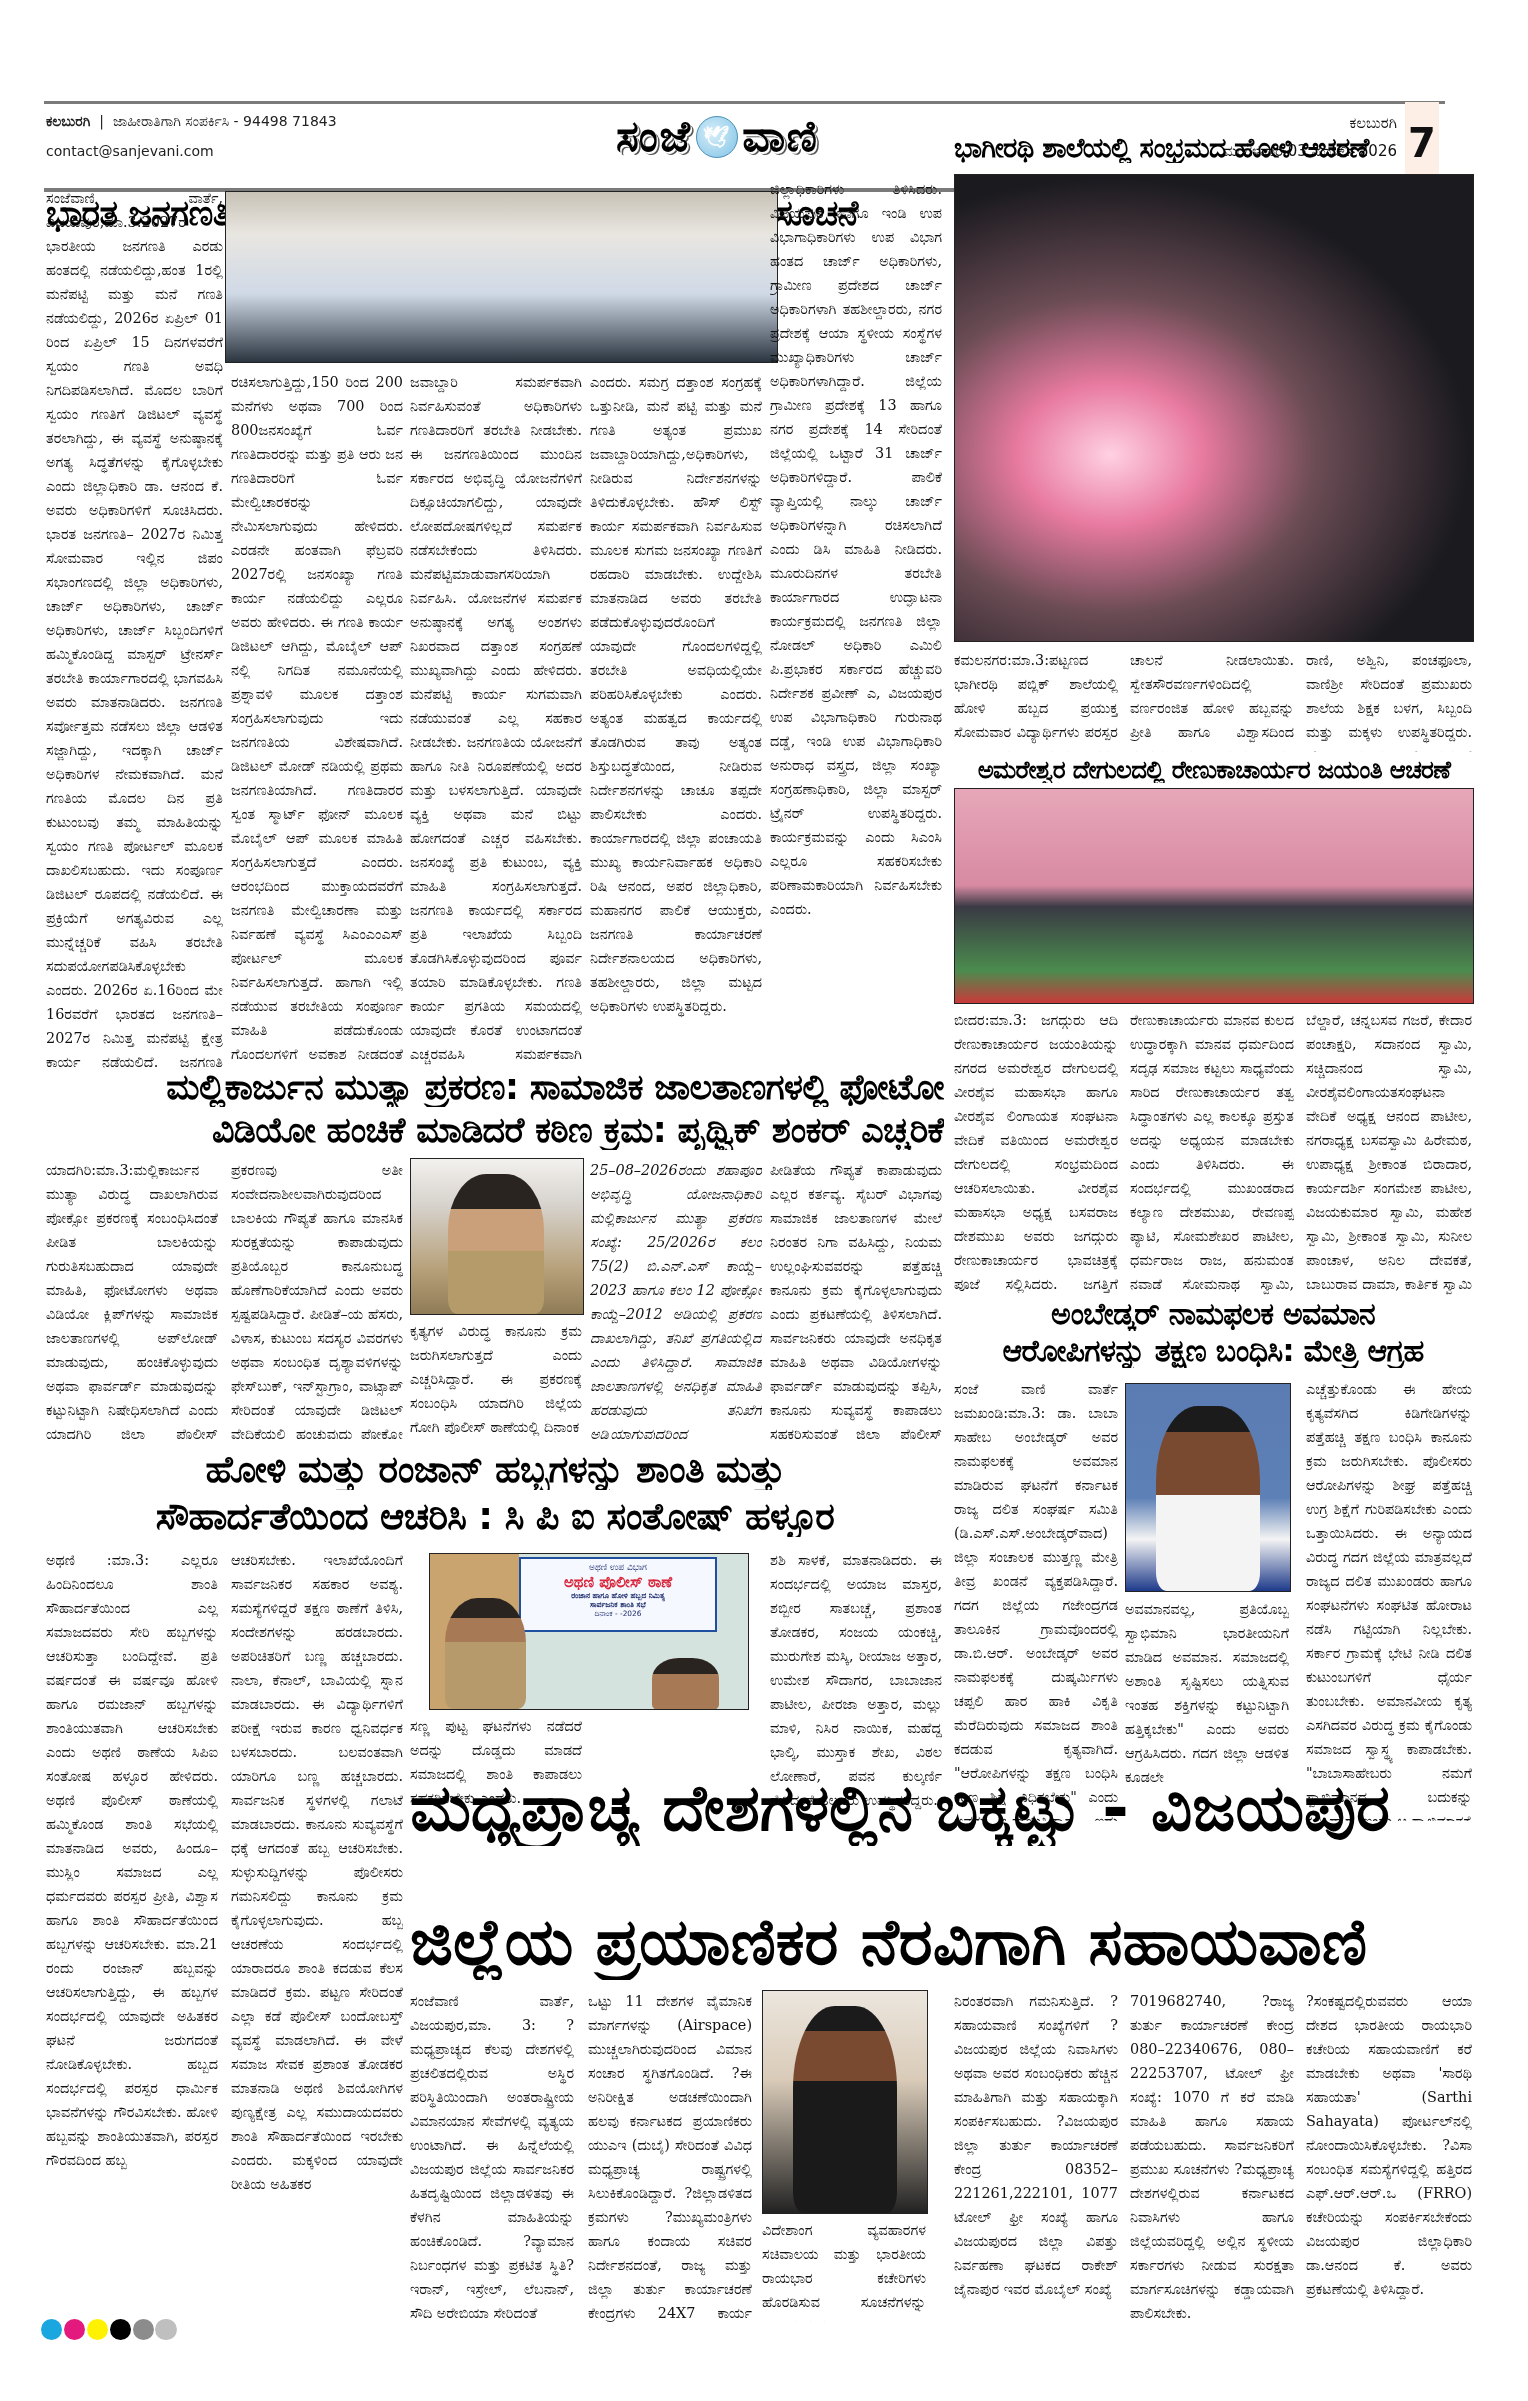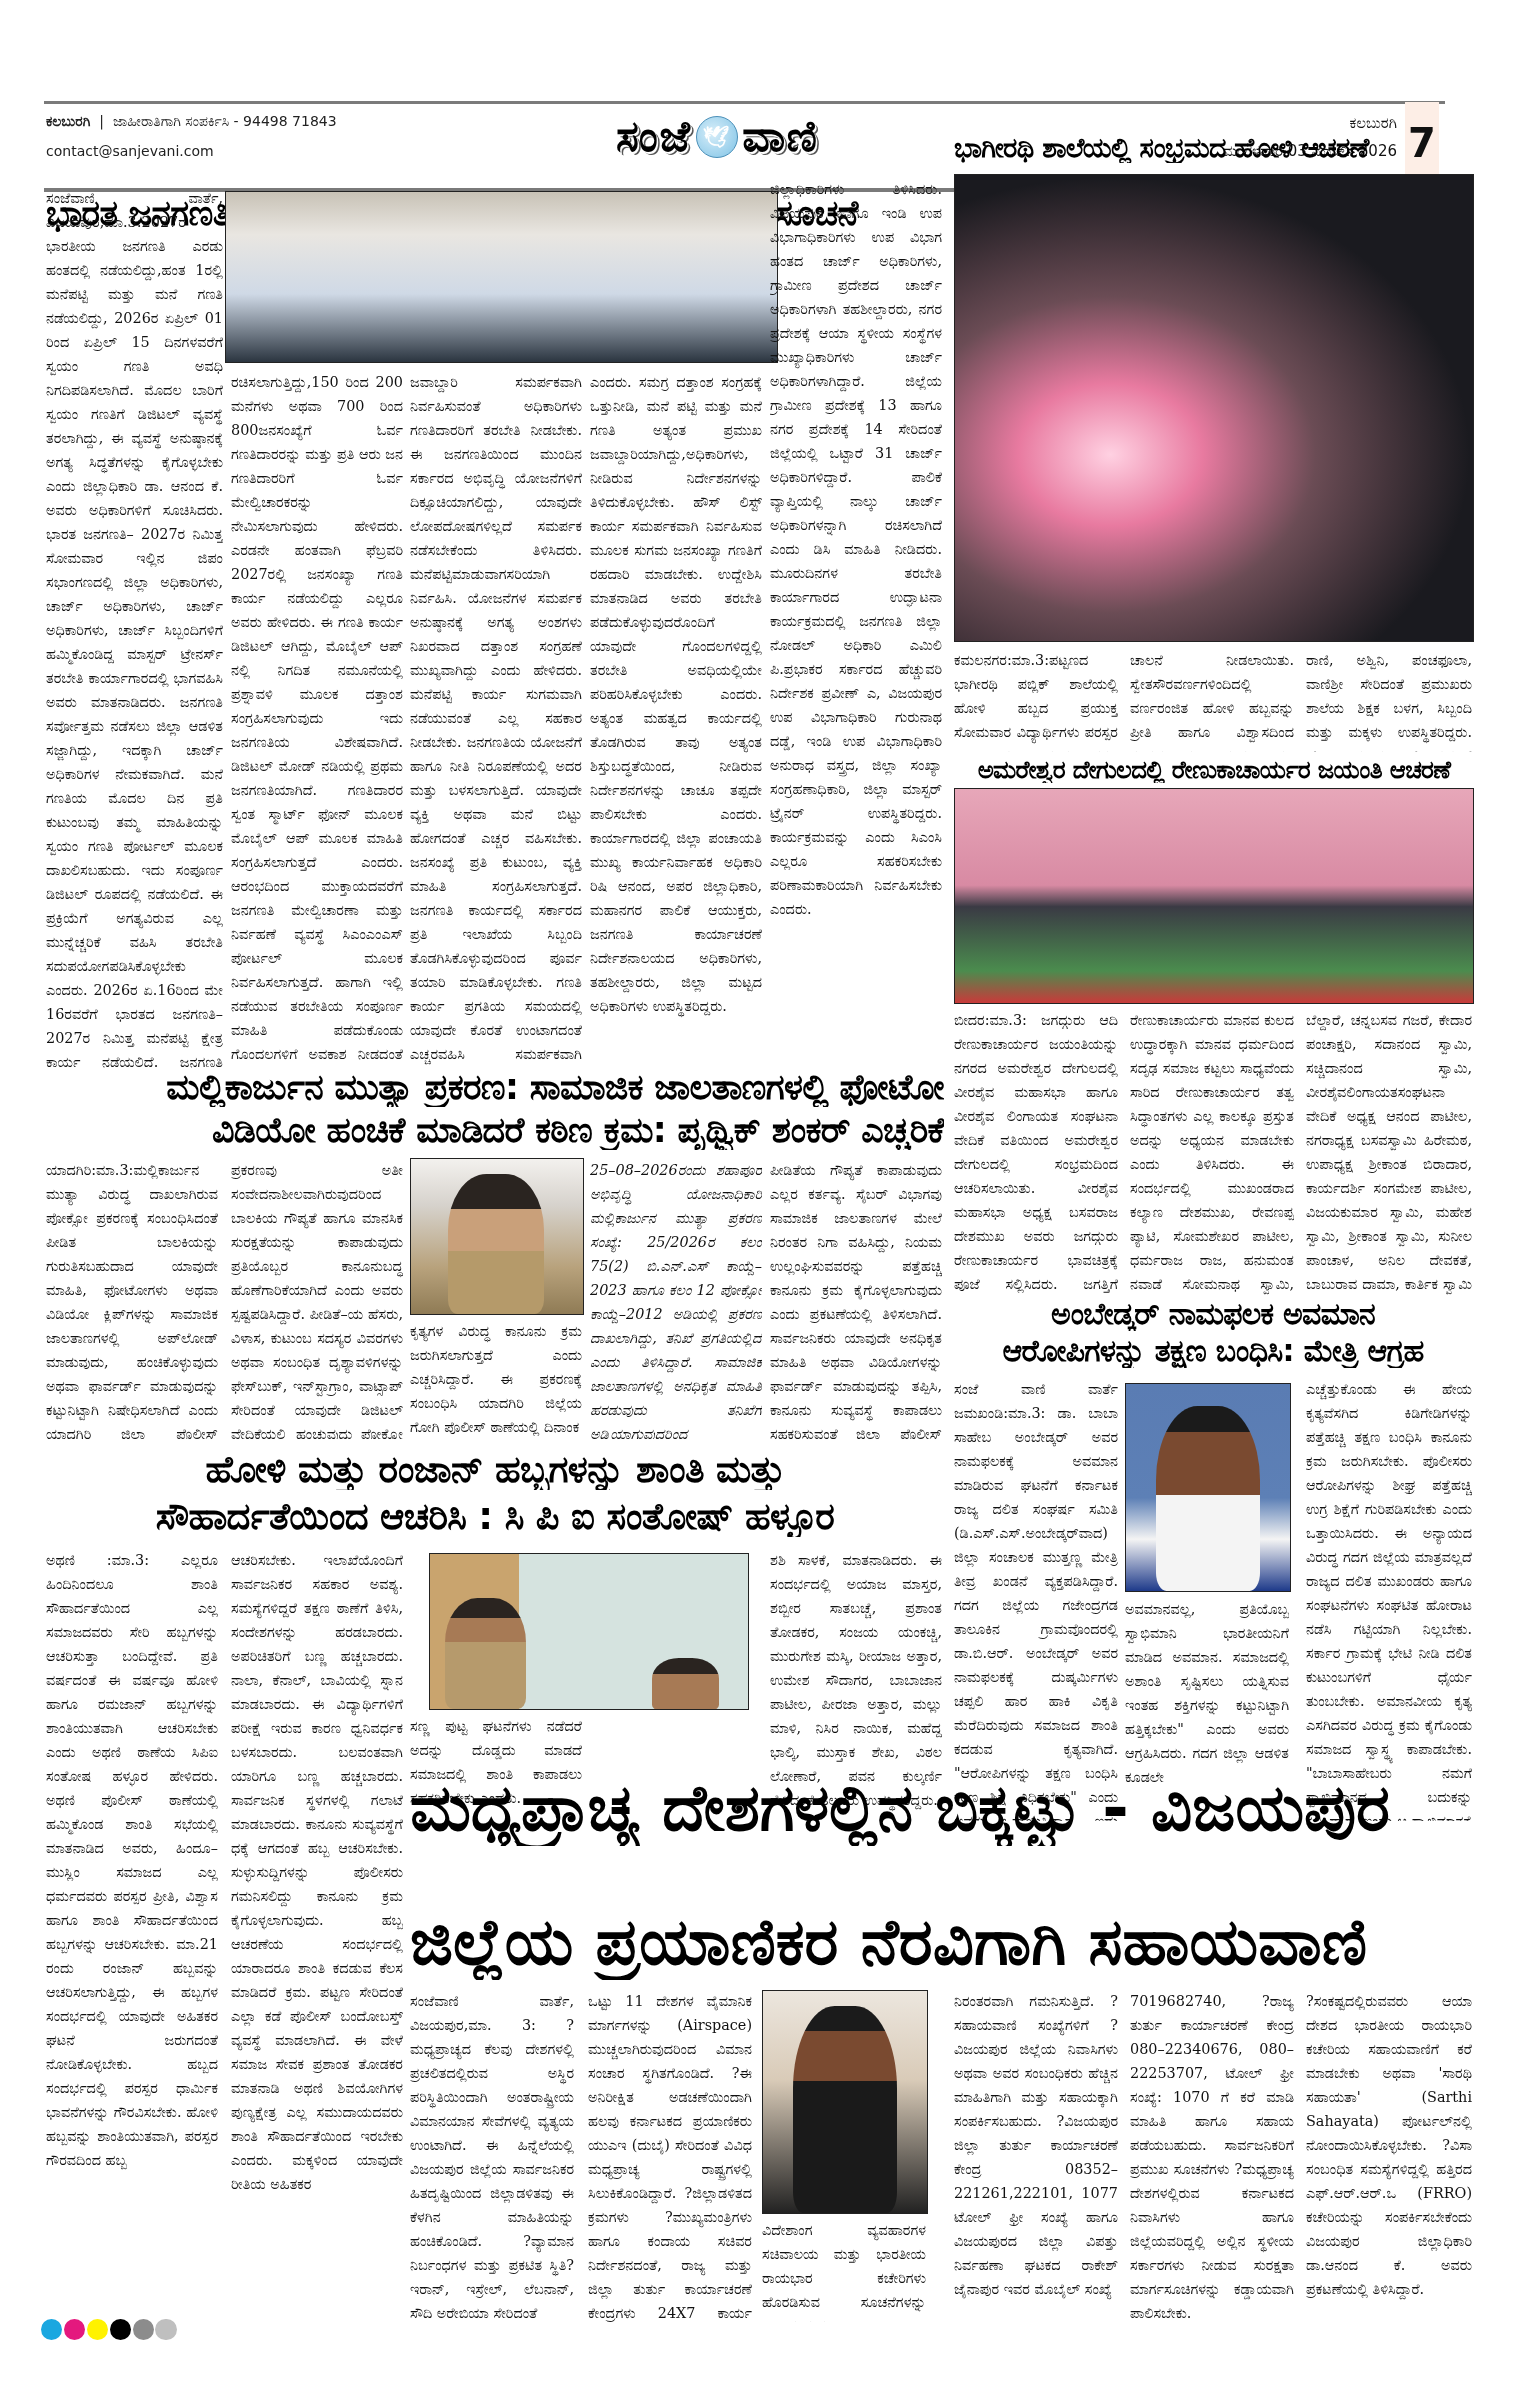--- a/index.html
+++ b/index.html
@@ -104,20 +104,27 @@
   <div class="figure" style="left:30px; top:22px; width:104px; height:185px; background:linear-gradient(180deg,#1b1b1b 0%,#1b1b1b 14%,#7a4a30 14%,#7a4a30 48%,#f4f4f4 48%);"></div>
 </div>
 <div class="col" style="left:1125px; top:1597px; width:164px; height:222px;">ಅವಮಾನವಲ್ಲ, ಪ್ರತಿಯೊಬ್ಬ ಸ್ವಾಭಿಮಾನಿ ಭಾರತೀಯನಿಗೆ ಮಾಡಿದ ಅವಮಾನ. ಸಮಾಜದಲ್ಲಿ ಅಶಾಂತಿ ಸೃಷ್ಟಿಸಲು ಯತ್ನಿಸುವ ಇಂತಹ ಶಕ್ತಿಗಳನ್ನು ಕಟ್ಟುನಿಟ್ಟಾಗಿ ಹತ್ತಿಕ್ಕಬೇಕು" ಎಂದು ಅವರು ಆಗ್ರಹಿಸಿದರು. ಗದಗ ಜಿಲ್ಲಾ ಆಡಳಿತ ಕೂಡಲೇ</div>
 <div class="col" style="left:1306px; top:1377px; width:166px; height:444px;">ಎಚ್ಚೆತ್ತುಕೊಂಡು ಈ ಹೇಯ ಕೃತ್ಯವೆಸಗಿದ ಕಿಡಿಗೇಡಿಗಳನ್ನು ಪತ್ತೆಹಚ್ಚಿ ತಕ್ಷಣ ಬಂಧಿಸಿ ಕಾನೂನು ಕ್ರಮ ಜರುಗಿಸಬೇಕು. ಪೊಲೀಸರು ಆರೋಪಿಗಳನ್ನು ಶೀಘ್ರ ಪತ್ತೆಹಚ್ಚಿ ಉಗ್ರ ಶಿಕ್ಷೆಗೆ ಗುರಿಪಡಿಸಬೇಕು ಎಂದು ಒತ್ತಾಯಿಸಿದರು. ಈ ಅನ್ಯಾಯದ ವಿರುದ್ಧ ಗದಗ ಜಿಲ್ಲೆಯ ಮಾತ್ರವಲ್ಲದೆ ರಾಜ್ಯದ ದಲಿತ ಮುಖಂಡರು ಹಾಗೂ ಸಂಘಟನೆಗಳು ಸಂಘಟಿತ ಹೋರಾಟ ನಡೆಸಿ ಗಟ್ಟಿಯಾಗಿ ನಿಲ್ಲಬೇಕು. ಸರ್ಕಾರ ಗ್ರಾಮಕ್ಕೆ ಭೇಟಿ ನೀಡಿ ದಲಿತ ಕುಟುಂಬಗಳಿಗೆ ಧೈರ್ಯ ತುಂಬಬೇಕು. ಅಮಾನವೀಯ ಕೃತ್ಯ ಎಸಗಿದವರ ವಿರುದ್ಧ ಕ್ರಮ ಕೈಗೊಂಡು ಸಮಾಜದ ಸ್ವಾಸ್ಥ್ಯ ಕಾಪಾಡಬೇಕು. "ಬಾಬಾಸಾಹೇಬರು ನಮಗೆ ಸ್ವಾಭಿಮಾನದ ಬದುಕನ್ನು ಕಲಿಸಿದ್ದಾರೆ. ಇಂದು ಆ ಸ್ವಾಭಿಮಾನಕ್ಕೆ ಧಕ್ಕೆ ಬಂದಿದೆ. ನಮಗೆ ನ್ಯಾಯ ಸಿಗುವವರೆಗೂ ನಮ್ಮ ಹೋರಾಟ ನಿಲ್ಲದು" ಎಂದು ಮುತ್ತಣ್ಣ ಮೇತ್ರಿ ಪತ್ರಿಕಾ ಪ್ರಕಟಣೆ ಮೂಲಕ ತಿಳಿಸಿದ್ದಾರೆ.</div>
 
 <div class="abs headline h-lg" style="left:46px; top:1449px; width:898px; text-align:center; font-size:37px;">ಹೋಳಿ ಮತ್ತು ರಂಜಾನ್ ಹಬ್ಬಗಳನ್ನು ಶಾಂತಿ ಮತ್ತು</div>
 <div class="abs headline h-lg" style="left:46px; top:1496px; width:898px; text-align:center; font-size:37px;">ಸೌಹಾರ್ದತೆಯಿಂದ ಆಚರಿಸಿ : ಸಿ ಪಿ ಐ ಸಂತೋಷ್ ಹಳ್ಳೂರ</div>
 <div class="col" style="left:46px; top:1548px; width:172px; height:769px;">ಅಥಣಿ :ಮಾ.3: ಎಲ್ಲರೂ ಹಿಂದಿನಿಂದಲೂ ಶಾಂತಿ ಸೌಹಾರ್ದತೆಯಿಂದ ಎಲ್ಲ ಸಮಾಜದವರು ಸೇರಿ ಹಬ್ಬಗಳನ್ನು ಆಚರಿಸುತ್ತಾ ಬಂದಿದ್ದೇವೆ. ಪ್ರತಿ ವರ್ಷದಂತೆ ಈ ವರ್ಷವೂ ಹೋಳಿ ಹಾಗೂ ರಮಜಾನ್ ಹಬ್ಬಗಳನ್ನು ಶಾಂತಿಯುತವಾಗಿ ಆಚರಿಸಬೇಕು ಎಂದು ಅಥಣಿ ಠಾಣೆಯ ಸಿಪಿಐ ಸಂತೋಷ ಹಳ್ಳೂರ ಹೇಳಿದರು. ಅಥಣಿ ಪೊಲೀಸ್ ಠಾಣೆಯಲ್ಲಿ ಹಮ್ಮಿಕೊಂಡ ಶಾಂತಿ ಸಭೆಯಲ್ಲಿ ಮಾತನಾಡಿದ ಅವರು, ಹಿಂದೂ–ಮುಸ್ಲಿಂ ಸಮಾಜದ ಎಲ್ಲ ಧರ್ಮದವರು ಪರಸ್ಪರ ಪ್ರೀತಿ, ವಿಶ್ವಾಸ ಹಾಗೂ ಶಾಂತಿ ಸೌಹಾರ್ದತೆಯಿಂದ ಹಬ್ಬಗಳನ್ನು ಆಚರಿಸಬೇಕು. ಮಾ.21 ರಂದು ರಂಜಾನ್ ಹಬ್ಬವನ್ನು ಆಚರಿಸಲಾಗುತ್ತಿದ್ದು, ಈ ಹಬ್ಬಗಳ ಸಂದರ್ಭದಲ್ಲಿ ಯಾವುದೇ ಅಹಿತಕರ ಘಟನೆ ಜರುಗದಂತೆ ನೋಡಿಕೊಳ್ಳಬೇಕು. ಹಬ್ಬದ ಸಂದರ್ಭದಲ್ಲಿ ಪರಸ್ಪರ ಧಾರ್ಮಿಕ ಭಾವನೆಗಳನ್ನು ಗೌರವಿಸಬೇಕು. ಹೋಳಿ ಹಬ್ಬವನ್ನು ಶಾಂತಿಯುತವಾಗಿ, ಪರಸ್ಪರ ಗೌರವದಿಂದ ಹಬ್ಬ</div>
 <div class="col" style="left:231px; top:1548px; width:172px; height:769px;">ಆಚರಿಸಬೇಕು. ಇಲಾಖೆಯೊಂದಿಗೆ ಸಾರ್ವಜನಿಕರ ಸಹಕಾರ ಅವಶ್ಯ. ಸಮಸ್ಯೆಗಳಿದ್ದರೆ ತಕ್ಷಣ ಠಾಣೆಗೆ ತಿಳಿಸಿ, ಸಂದೇಶಗಳನ್ನು ಹರಡಬಾರದು. ಅಪರಿಚಿತರಿಗೆ ಬಣ್ಣ ಹಚ್ಚಬಾರದು. ನಾಲಾ, ಕೆನಾಲ್, ಬಾವಿಯಲ್ಲಿ ಸ್ನಾನ ಮಾಡಬಾರದು. ಈ ವಿದ್ಯಾರ್ಥಿಗಳಿಗೆ ಪರೀಕ್ಷೆ ಇರುವ ಕಾರಣ ಧ್ವನಿವರ್ಧಕ ಬಳಸಬಾರದು. ಬಲವಂತವಾಗಿ ಯಾರಿಗೂ ಬಣ್ಣ ಹಚ್ಚಬಾರದು. ಸಾರ್ವಜನಿಕ ಸ್ಥಳಗಳಲ್ಲಿ ಗಲಾಟೆ ಮಾಡಬಾರದು. ಕಾನೂನು ಸುವ್ಯವಸ್ಥೆಗೆ ಧಕ್ಕೆ ಆಗದಂತೆ ಹಬ್ಬ ಆಚರಿಸಬೇಕು. ಸುಳ್ಳುಸುದ್ದಿಗಳನ್ನು ಪೊಲೀಸರು ಗಮನಿಸಲಿದ್ದು ಕಾನೂನು ಕ್ರಮ ಕೈಗೊಳ್ಳಲಾಗುವುದು. ಹಬ್ಬ ಆಚರಣೆಯ ಸಂದರ್ಭದಲ್ಲಿ ಯಾರಾದರೂ ಶಾಂತಿ ಕದಡುವ ಕೆಲಸ ಮಾಡಿದರೆ ಕ್ರಮ. ಪಟ್ಟಣ ಸೇರಿದಂತೆ ಎಲ್ಲಾ ಕಡೆ ಪೊಲೀಸ್ ಬಂದೋಬಸ್ತ್ ವ್ಯವಸ್ಥೆ ಮಾಡಲಾಗಿದೆ. ಈ ವೇಳೆ ಸಮಾಜ ಸೇವಕ ಪ್ರಶಾಂತ ತೋಡಕರ ಮಾತನಾಡಿ ಅಥಣಿ ಶಿವಯೋಗಿಗಳ ಪುಣ್ಯಕ್ಷೇತ್ರ ಎಲ್ಲ ಸಮುದಾಯದವರು ಶಾಂತಿ ಸೌಹಾರ್ದತೆಯಿಂದ ಇರಬೇಕು ಎಂದರು. ಮಕ್ಕಳಿಂದ ಯಾವುದೇ ರೀತಿಯ ಅಹಿತಕರ</div>
 <div class="photo ph-cpi" style="left:429px; top:1553px; width:318px; height:155px;">
+  <div class="banner" style="left:89px; top:3px; width:194px; height:71px;">
+    <div class="b1">ಅಥಣಿ ಉಪ ವಿಭಾಗ</div>
+    <div class="b2" style="font-size:15px;">ಅಥಣಿ ಪೊಲೀಸ್ ಠಾಣೆ</div>
+    <div class="b3" style="font-size:7.4px;">ರಂಜಾನ ಹಾಗೂ ಹೋಳಿ ಹಬ್ಬದ ನಿಮಿತ್ಯ</div>
+    <div class="b4" style="font-size:7.4px;">ಸಾರ್ವಜನಿಕ ಶಾಂತಿ ಸಭೆ</div>
+    <div class="b5">ದಿನಾಂಕ - -2026</div>
+  </div>
   <div class="figure" style="left:15px; top:44px; width:81px; height:111px; background:linear-gradient(180deg,#2a2420 0%,#2a2420 18%,#a77a55 18%,#a77a55 40%,#b69a6c 40%);"></div>
   <div class="figure" style="left:222px; top:104px; width:67px; height:52px; background:linear-gradient(180deg,#2a2420 0%,#2a2420 30%,#a77a55 30%);"></div>
 </div>
 <div class="col" style="left:410px; top:1714px; width:172px; height:111px;">ಸಣ್ಣ ಪುಟ್ಟ ಘಟನೆಗಳು ನಡೆದರೆ ಅದನ್ನು ದೊಡ್ಡದು ಮಾಡದೆ ಸಮಾಜದಲ್ಲಿ ಶಾಂತಿ ಕಾಪಾಡಲು ಸಹಕರಿಸಬೇಕು ಎಂದರು.</div>
 <div class="col" style="left:770px; top:1548px; width:172px; height:281px;">ಶಶಿ ಸಾಳಕೆ, ಮಾತನಾಡಿದರು. ಈ ಸಂದರ್ಭದಲ್ಲಿ ಅಯಾಜ ಮಾಸ್ತರ, ಶಬ್ಬೀರ ಸಾತಬಚ್ಚೆ, ಪ್ರಶಾಂತ ತೋಡಕರ, ಸಂಜಯ ಯಂಕಚ್ಚಿ, ಮುರುಗೇಶ ಮಸ್ಕಿ, ರೀಯಾಜ ಅತ್ತಾರ, ಉಮೇಶ ಸೌದಾಗರ, ಬಾಬಾಜಾನ ಪಾಟೀಲ, ಪೀರಜಾ ಅತ್ತಾರ, ಮಲ್ಲು ಮಾಳಿ, ನಿಸಿರ ನಾಯಿಕ, ಮಹೆದ್ದ ಭಾಲ್ಕಿ, ಮುಸ್ತಾಕ ಶೇಖ, ವಿಠಲ ಲೋಣಾರೆ, ಪವನ ಕುಲ್ಕರ್ಣಿ ಸೇರಿದಂತೆ ಹಲವರು ಉಪಸ್ಥಿತರಿದ್ದರು.</div>
 
 <div class="abs headline h-huge" style="left:410px; top:1772px; width:1061px; font-size:64px;">ಮಧ್ಯಪ್ರಾಚ್ಯ ದೇಶಗಳಲ್ಲಿನ ಬಿಕ್ಕಟ್ಟು - ವಿಜಯಪುರ</div>
 <div class="abs headline h-huge" style="left:410px; top:1906px; width:1061px; font-size:64px;">ಜಿಲ್ಲೆಯ ಪ್ರಯಾಣಿಕರ ನೆರವಿಗಾಗಿ ಸಹಾಯವಾಣಿ</div>
 <div class="col" style="left:410px; top:1989px; width:164px; height:333px;">ಸಂಜೆವಾಣಿ ವಾರ್ತೆ, ವಿಜಯಪುರ,ಮಾ. 3: ?ಮಧ್ಯಪ್ರಾಚ್ಯದ ಕೆಲವು ದೇಶಗಳಲ್ಲಿ ಪ್ರಚಲಿತದಲ್ಲಿರುವ ಅಸ್ಥಿರ ಪರಿಸ್ಥಿತಿಯಿಂದಾಗಿ ಅಂತರಾಷ್ಟ್ರೀಯ ವಿಮಾನಯಾನ ಸೇವೆಗಳಲ್ಲಿ ವ್ಯತ್ಯಯ ಉಂಟಾಗಿದೆ. ಈ ಹಿನ್ನೆಲೆಯಲ್ಲಿ ವಿಜಯಪುರ ಜಿಲ್ಲೆಯ ಸಾರ್ವಜನಿಕರ ಹಿತದೃಷ್ಟಿಯಿಂದ ಜಿಲ್ಲಾಡಳಿತವು ಈ ಕೆಳಗಿನ ಮಾಹಿತಿಯನ್ನು ಹಂಚಿಕೊಂಡಿದೆ. ?ವ್ಯಾಮಾನ ನಿರ್ಬಂಧಗಳ ಮತ್ತು ಪ್ರಕಟಿತ ಸ್ಥಿತಿ? ಇರಾನ್, ಇಸ್ರೇಲ್, ಲೆಬನಾನ್, ಸೌದಿ ಅರೇಬಿಯಾ ಸೇರಿದಂತೆ</div>
 <div class="col" style="left:588px; top:1989px; width:164px; height:333px;">ಒಟ್ಟು 11 ದೇಶಗಳ ವೈಮಾನಿಕ ಮಾರ್ಗಗಳನ್ನು (Airspace) ಮುಚ್ಚಲಾಗಿರುವುದರಿಂದ ವಿಮಾನ ಸಂಚಾರ ಸ್ಥಗಿತಗೊಂಡಿದೆ. ?ಈ ಅನಿರೀಕ್ಷಿತ ಅಡಚಣೆಯಿಂದಾಗಿ ಹಲವು ಕರ್ನಾಟಕದ ಪ್ರಯಾಣಿಕರು ಯುಎಇ (ದುಬೈ) ಸೇರಿದಂತೆ ವಿವಿಧ ಮಧ್ಯಪ್ರಾಚ್ಯ ರಾಷ್ಟ್ರಗಳಲ್ಲಿ ಸಿಲುಕಿಕೊಂಡಿದ್ದಾರೆ. ?ಜಿಲ್ಲಾಡಳಿತದ ಕ್ರಮಗಳು ?ಮುಖ್ಯಮಂತ್ರಿಗಳು ಹಾಗೂ ಕಂದಾಯ ಸಚಿವರ ನಿರ್ದೇಶನದಂತೆ, ರಾಜ್ಯ ಮತ್ತು ಜಿಲ್ಲಾ ತುರ್ತು ಕಾರ್ಯಾಚರಣೆ ಕೇಂದ್ರಗಳು 24X7 ಕಾರ್ಯ ನಿರ್ವಹಿಸುತ್ತಿವೆ. ?</div>

